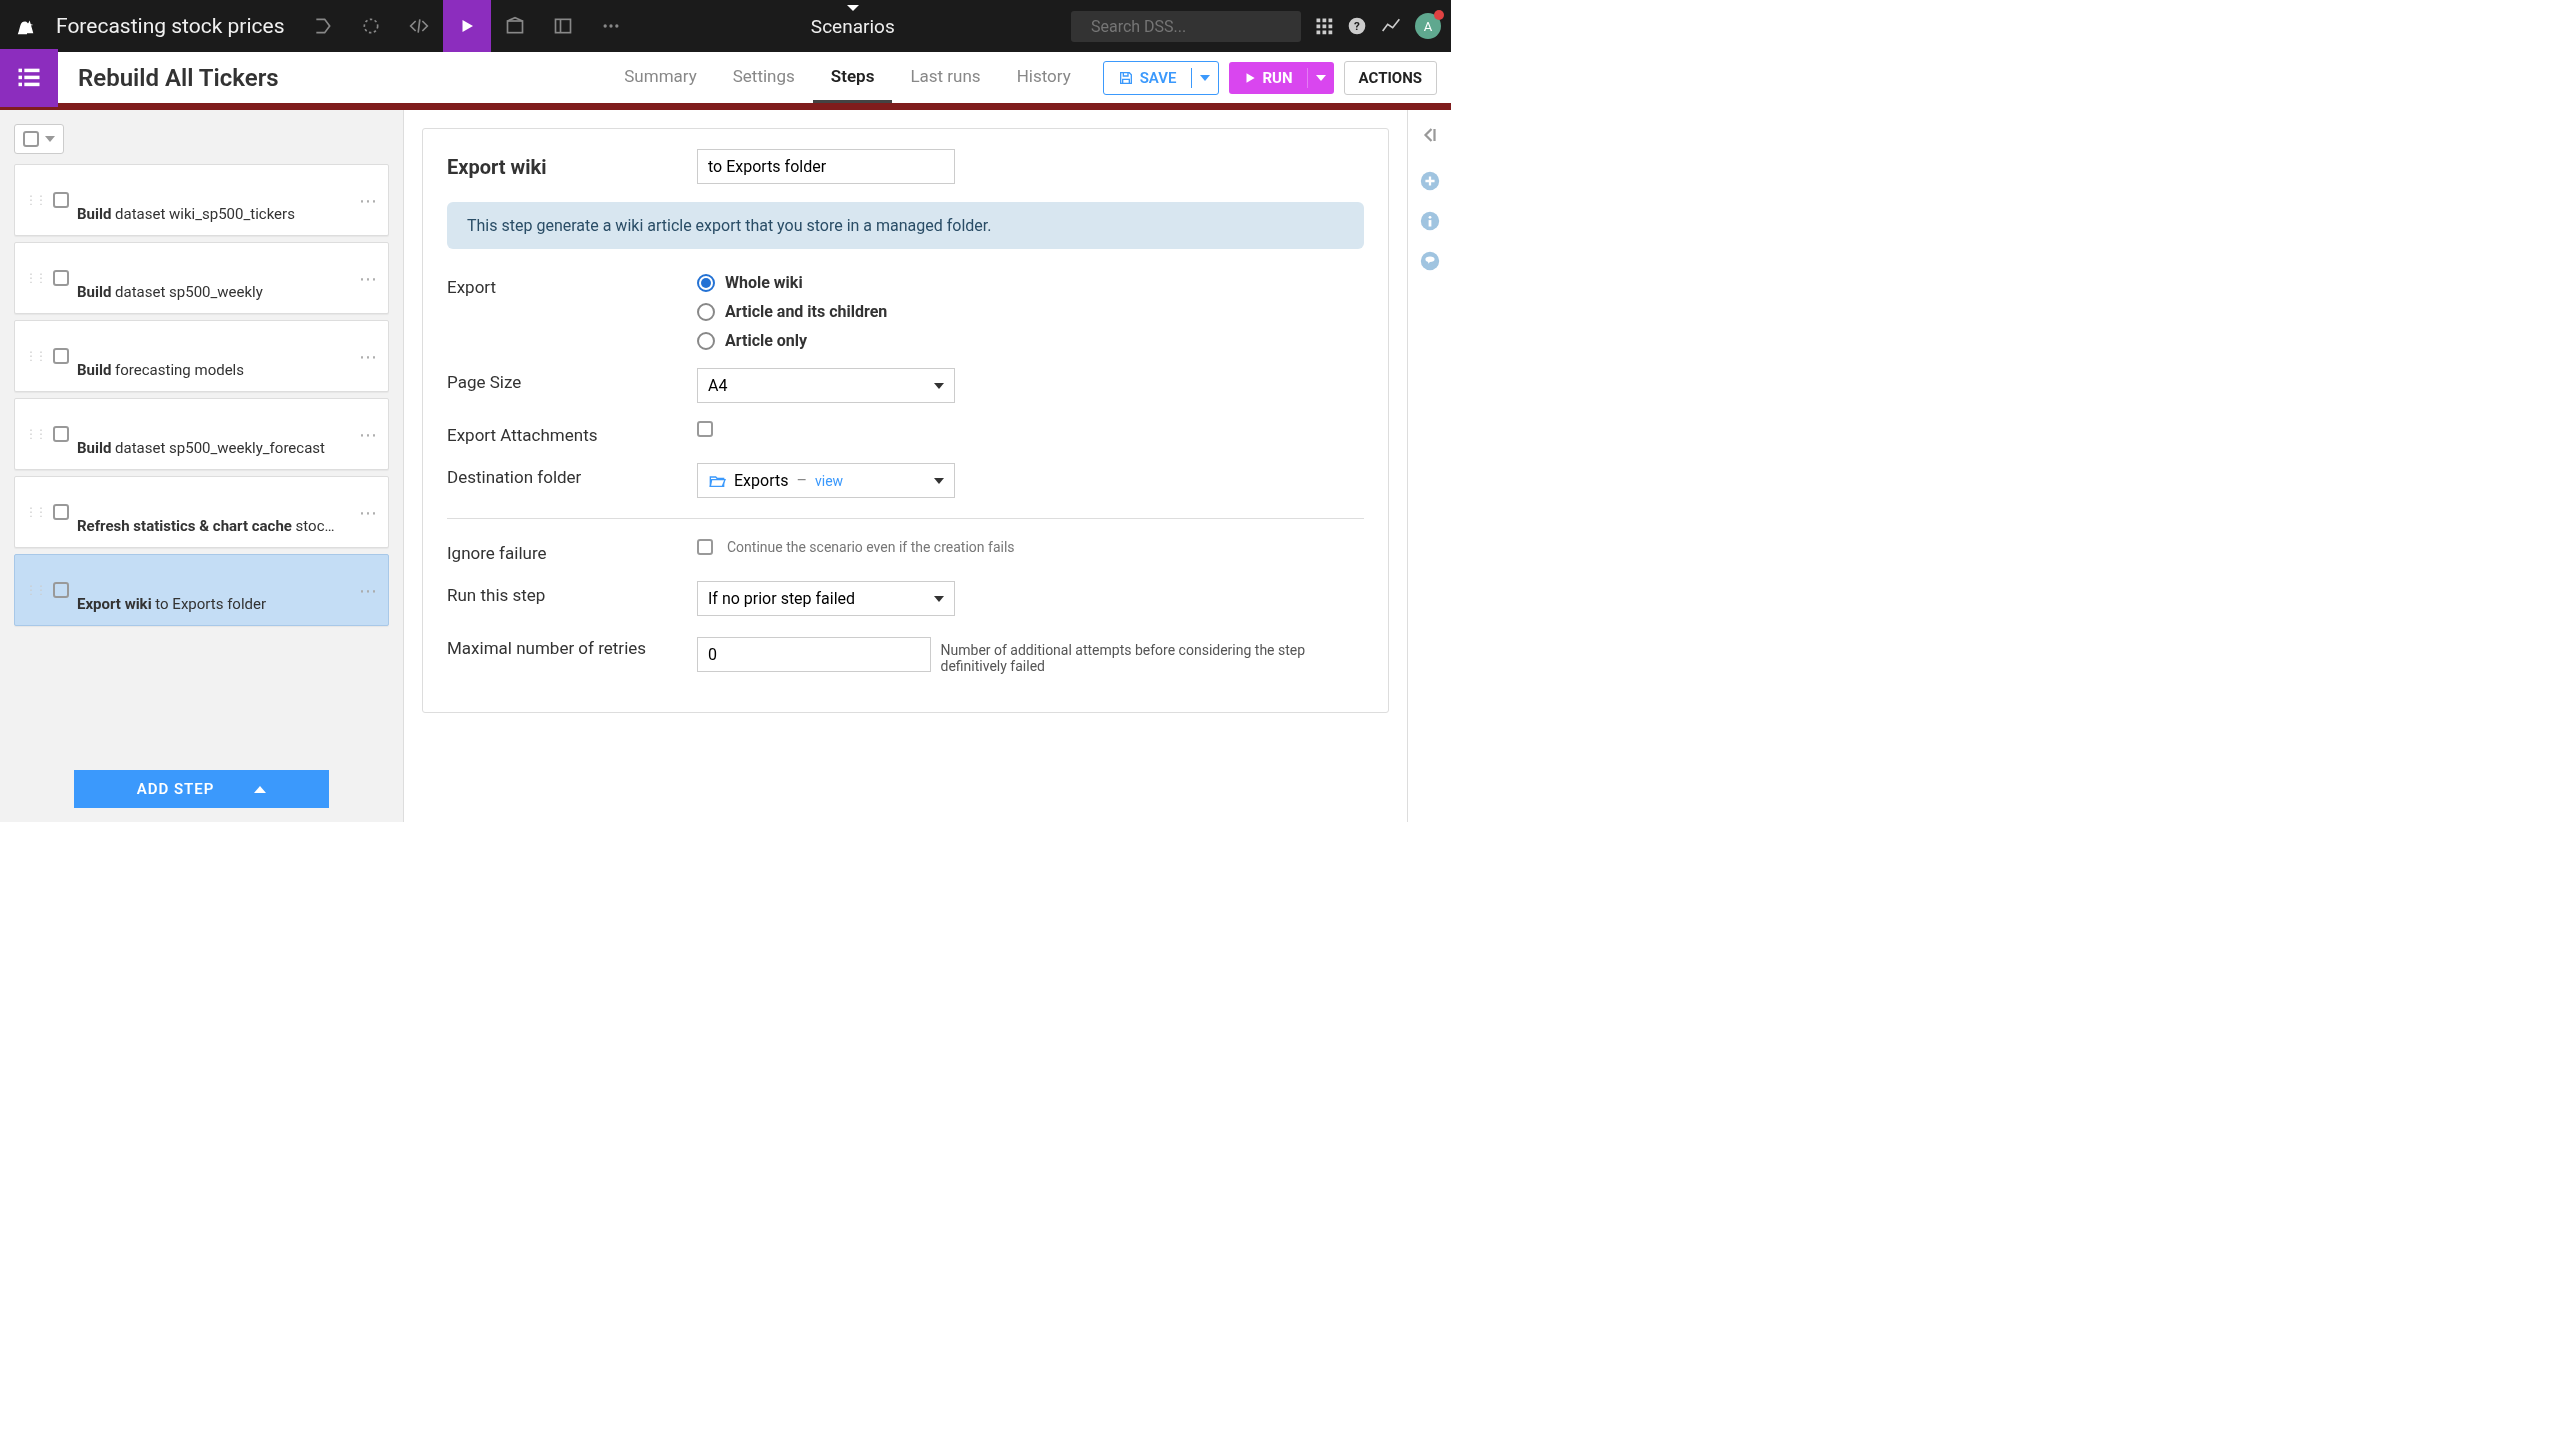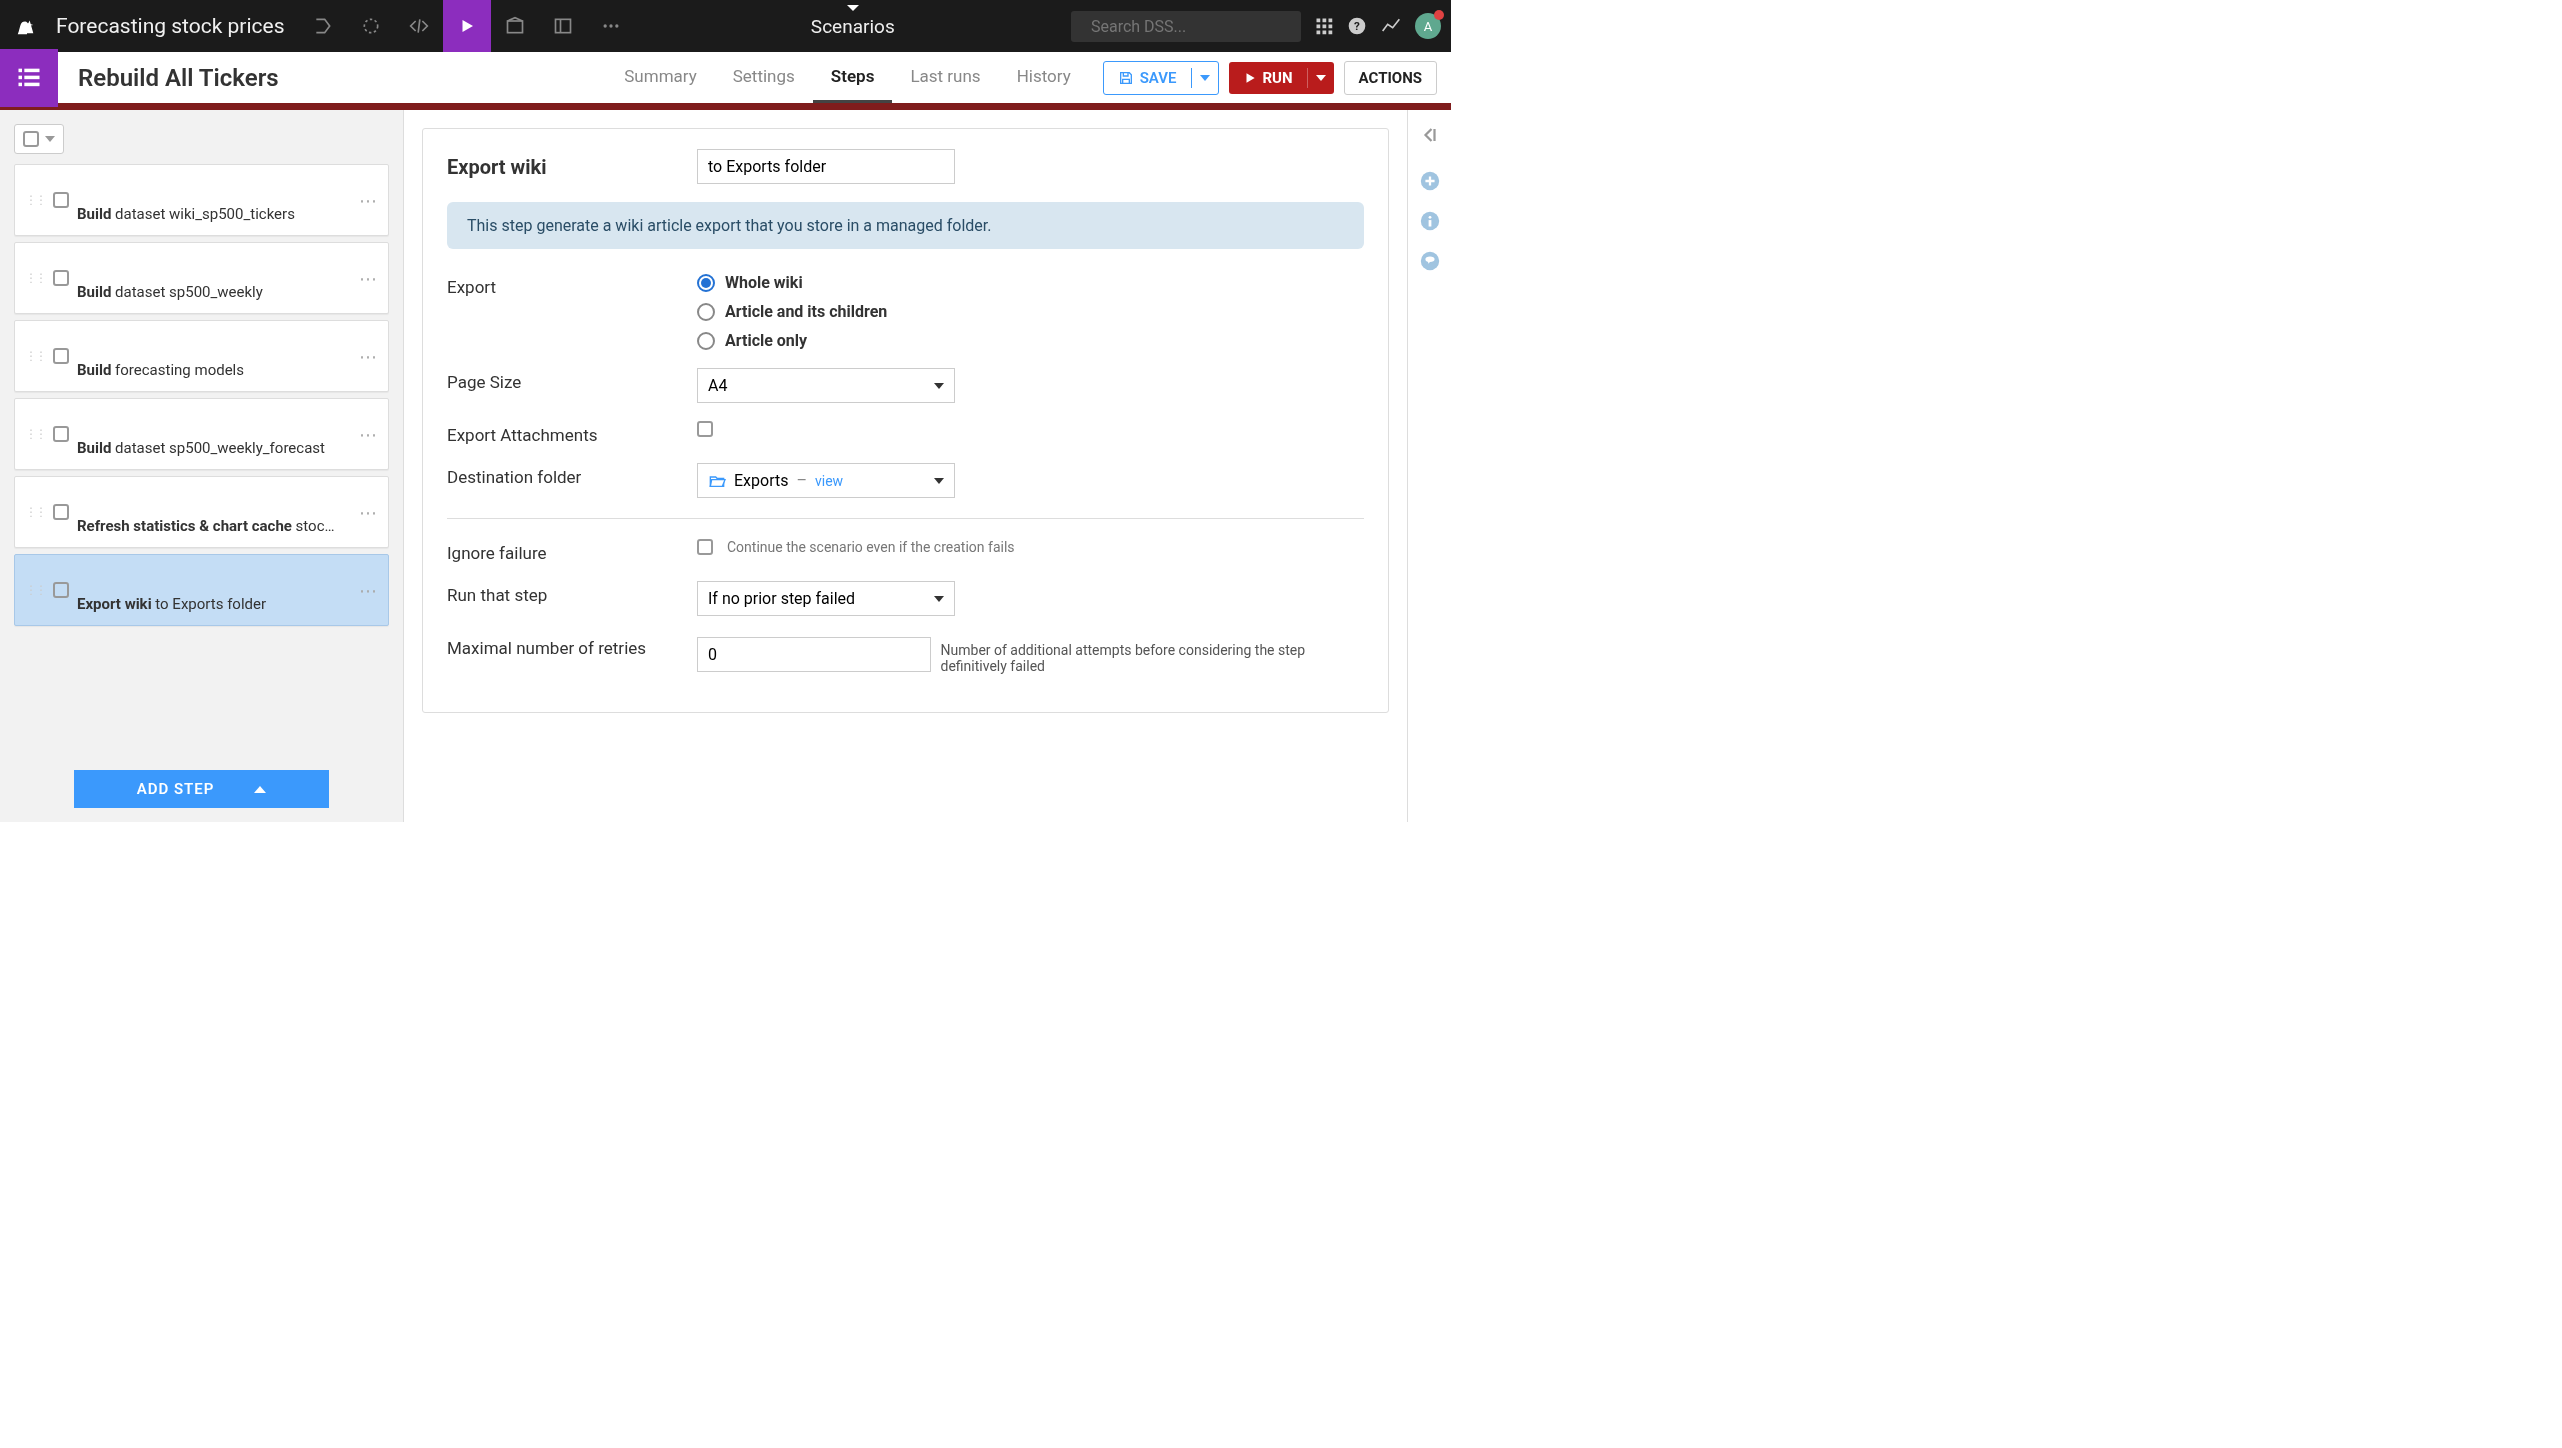--- a/index.html
+++ b/index.html
@@ -26,21 +26,21 @@
 .subheader { height: 58px; border-bottom: 7px solid #7f1d1d; display: flex; align-items: center; }
 .sub-icon { width: 58px; height: 58px; background: #8c2dbe; display: flex; align-items: center; justify-content: center; }
 .page-title { font-size: 24px; font-weight: 600; color: #333; padding-left: 20px; flex: 1; }
 .tabs { display: flex; height: 100%; align-items: center; text-align: center; }
 .tab { padding: 0 18px; height: 100%; display: flex; align-items: center; font-size: 17px; color: #888; cursor: pointer; border-bottom: 3px solid transparent; }
 .tab.active { color: #222; font-weight: 600; border-bottom-color: #444; }
 .subheader-actions { display: flex; align-items: center; gap: 10px; padding: 0 14px; }
 .btn-save { display: flex; align-items: center; border: 1px solid #3b99fc; color: #3b99fc; border-radius: 3px; overflow: hidden; }
 .btn-save-main { padding: 7px 14px; display: flex; align-items: center; gap: 6px; font-weight: 600; font-size: 15px; }
 .btn-save-caret { border-left: 1px solid #3b99fc; padding: 7px 8px; }
-.btn-run { display: flex; align-items: center; background: #b91c1c; color: #fff; border-radius: 3px; overflow: hidden; }
+.btn-run { display: flex; align-items: center; background: #d946ef; color: #fff; border-radius: 3px; overflow: hidden; }
 .btn-run-main { padding: 7px 14px; display: flex; align-items: center; gap: 6px; font-weight: 700; font-size: 15px; }
 .btn-run-caret { border-left: 1px solid rgba(255,255,255,0.3); padding: 7px 8px; }
 .btn-actions { border: 1px solid #ccc; padding: 7px 14px; font-weight: 700; font-size: 15px; border-radius: 3px; color: #222; }
 
 
 .main { display: flex; height: calc(100% - 110px); }
 .sidebar { width: 404px; background: #f2f2f2; padding: 14px; display: flex; flex-direction: column; border-right: 1px solid #ddd; }
 .sidebar-top { display: flex; align-items: center; gap: 8px; margin-bottom: 10px; }
 .select-all { border: 1px solid #ccc; background: #fff; border-radius: 3px; padding: 6px 8px; display: flex; align-items: center; gap: 6px; }
 .checkbox { width: 16px; height: 16px; border: 2px solid #999; border-radius: 3px; display: inline-block; }
@@ -337,21 +337,21 @@
 
       <div class="form-row">
         <div class="form-label">Ignore failure</div>
         <div class="form-control check-row">
           <span class="checkbox"></span>
           <span class="hint">Continue the scenario even if the creation fails</span>
         </div>
       </div>
 
       <div class="form-row">
-        <div class="form-label">Run that step</div>
+        <div class="form-label">Run this step</div>
         <div class="form-control">
           <div class="select-box">
             <span>If no prior step failed</span>
             <span class="caret-down"></span>
           </div>
         </div>
       </div>
 
       <div class="form-row">
         <div class="form-label">Maximal number of retries</div>

